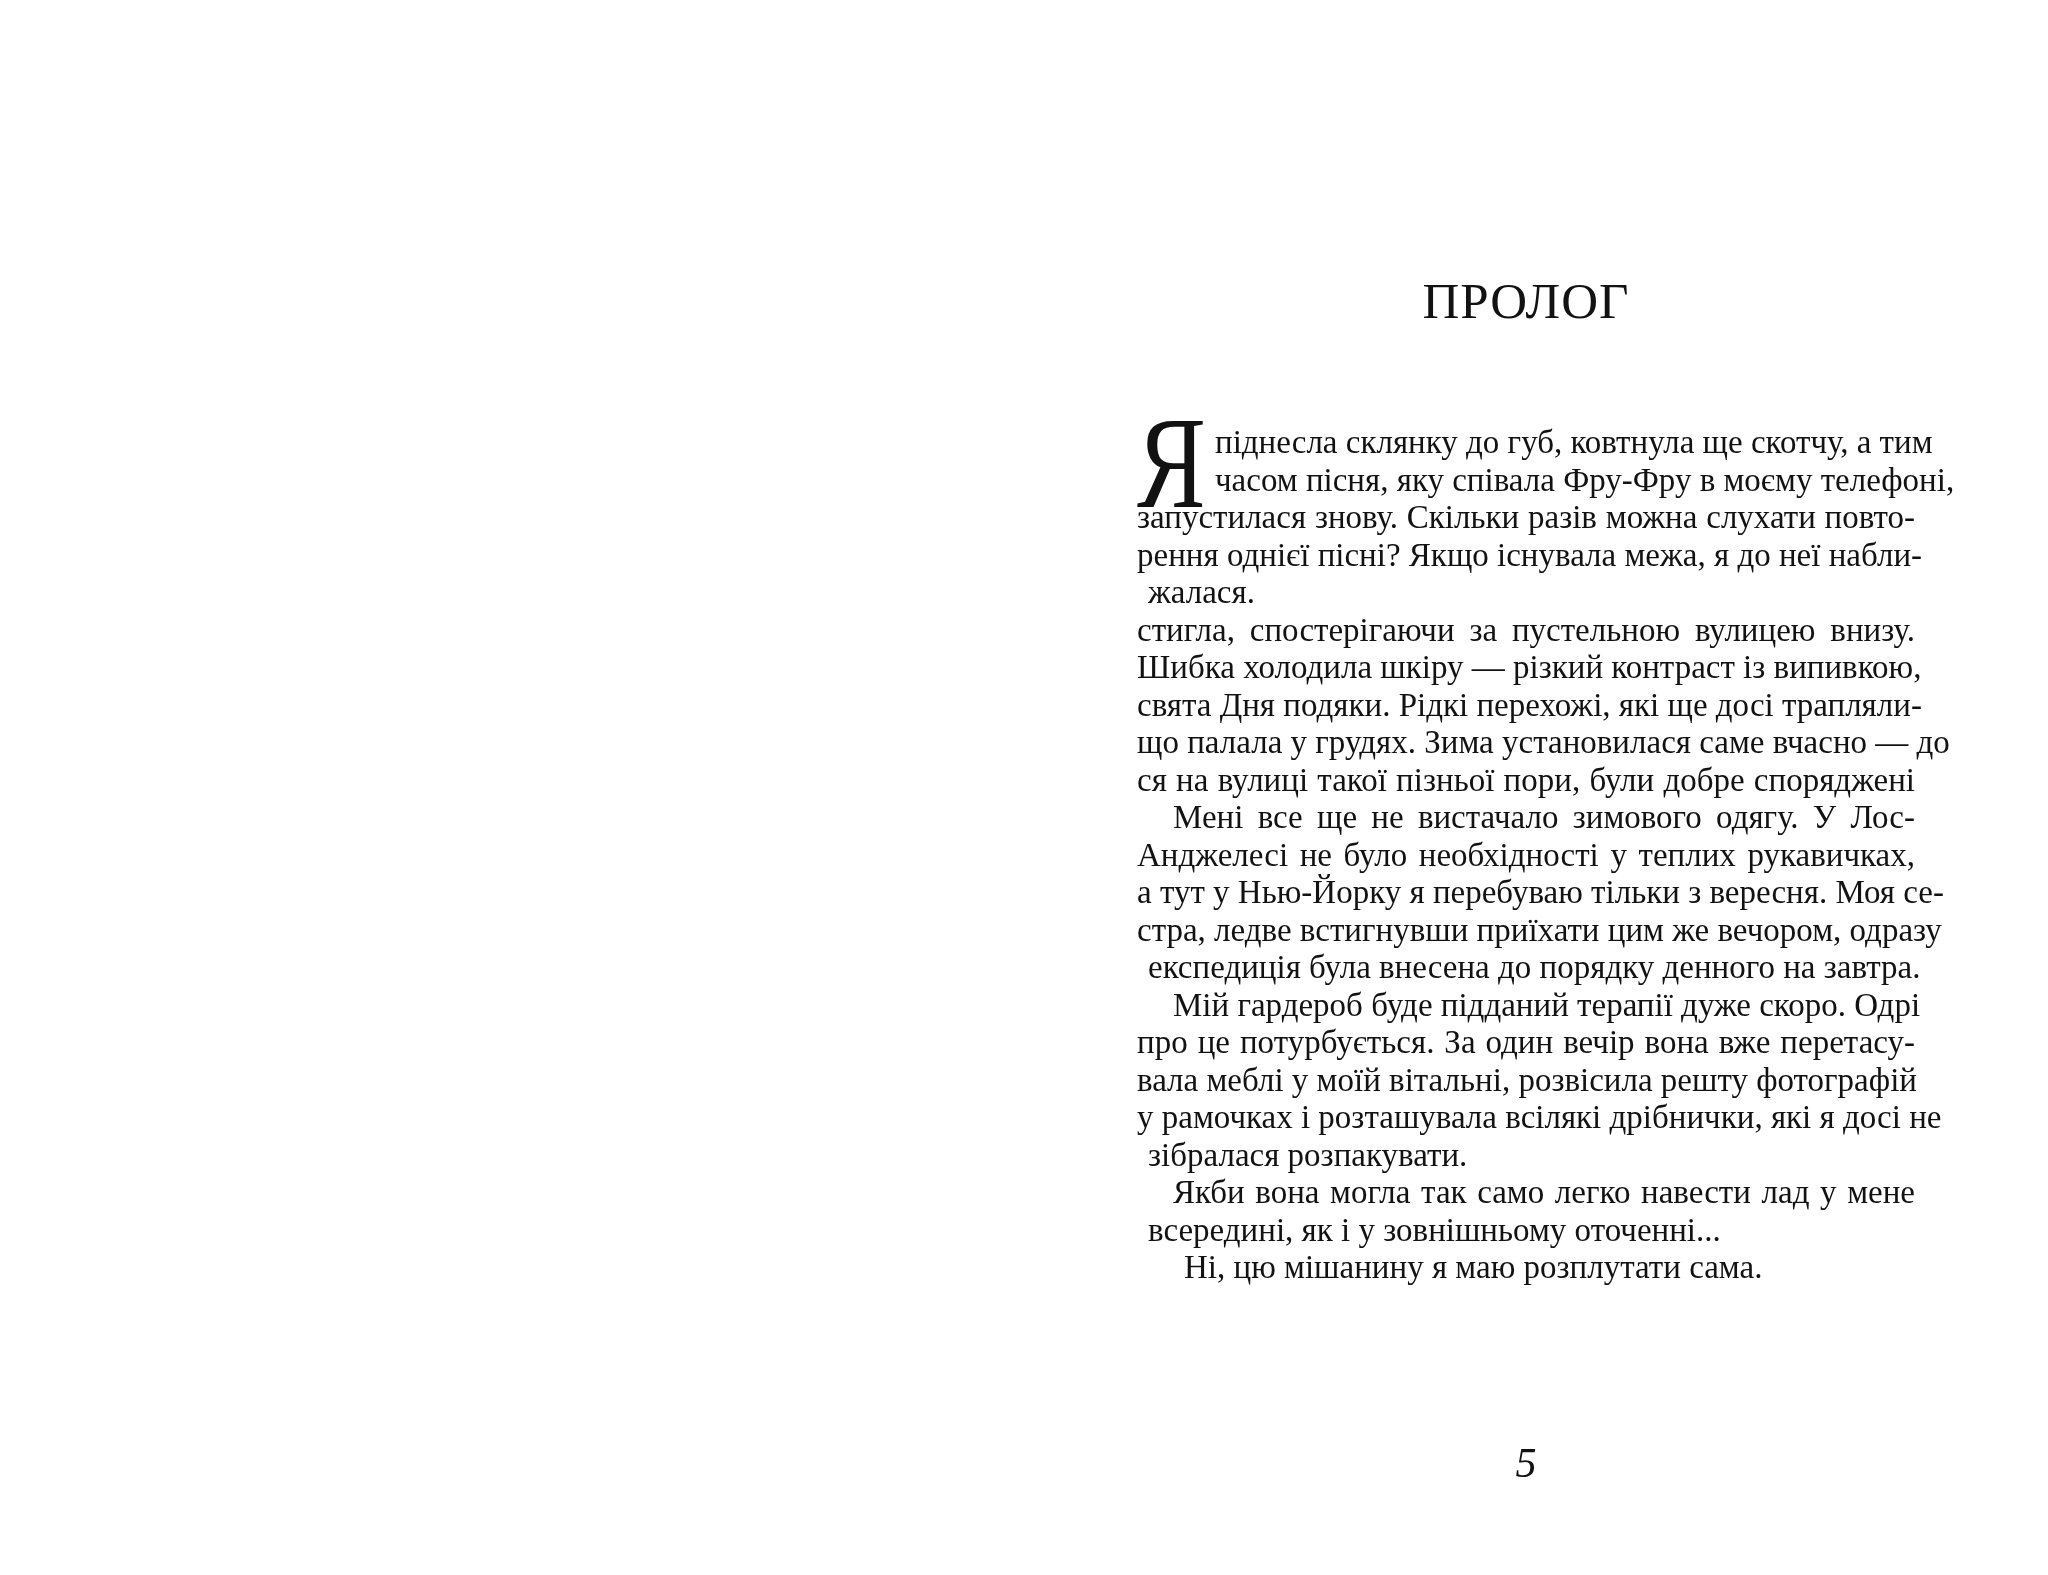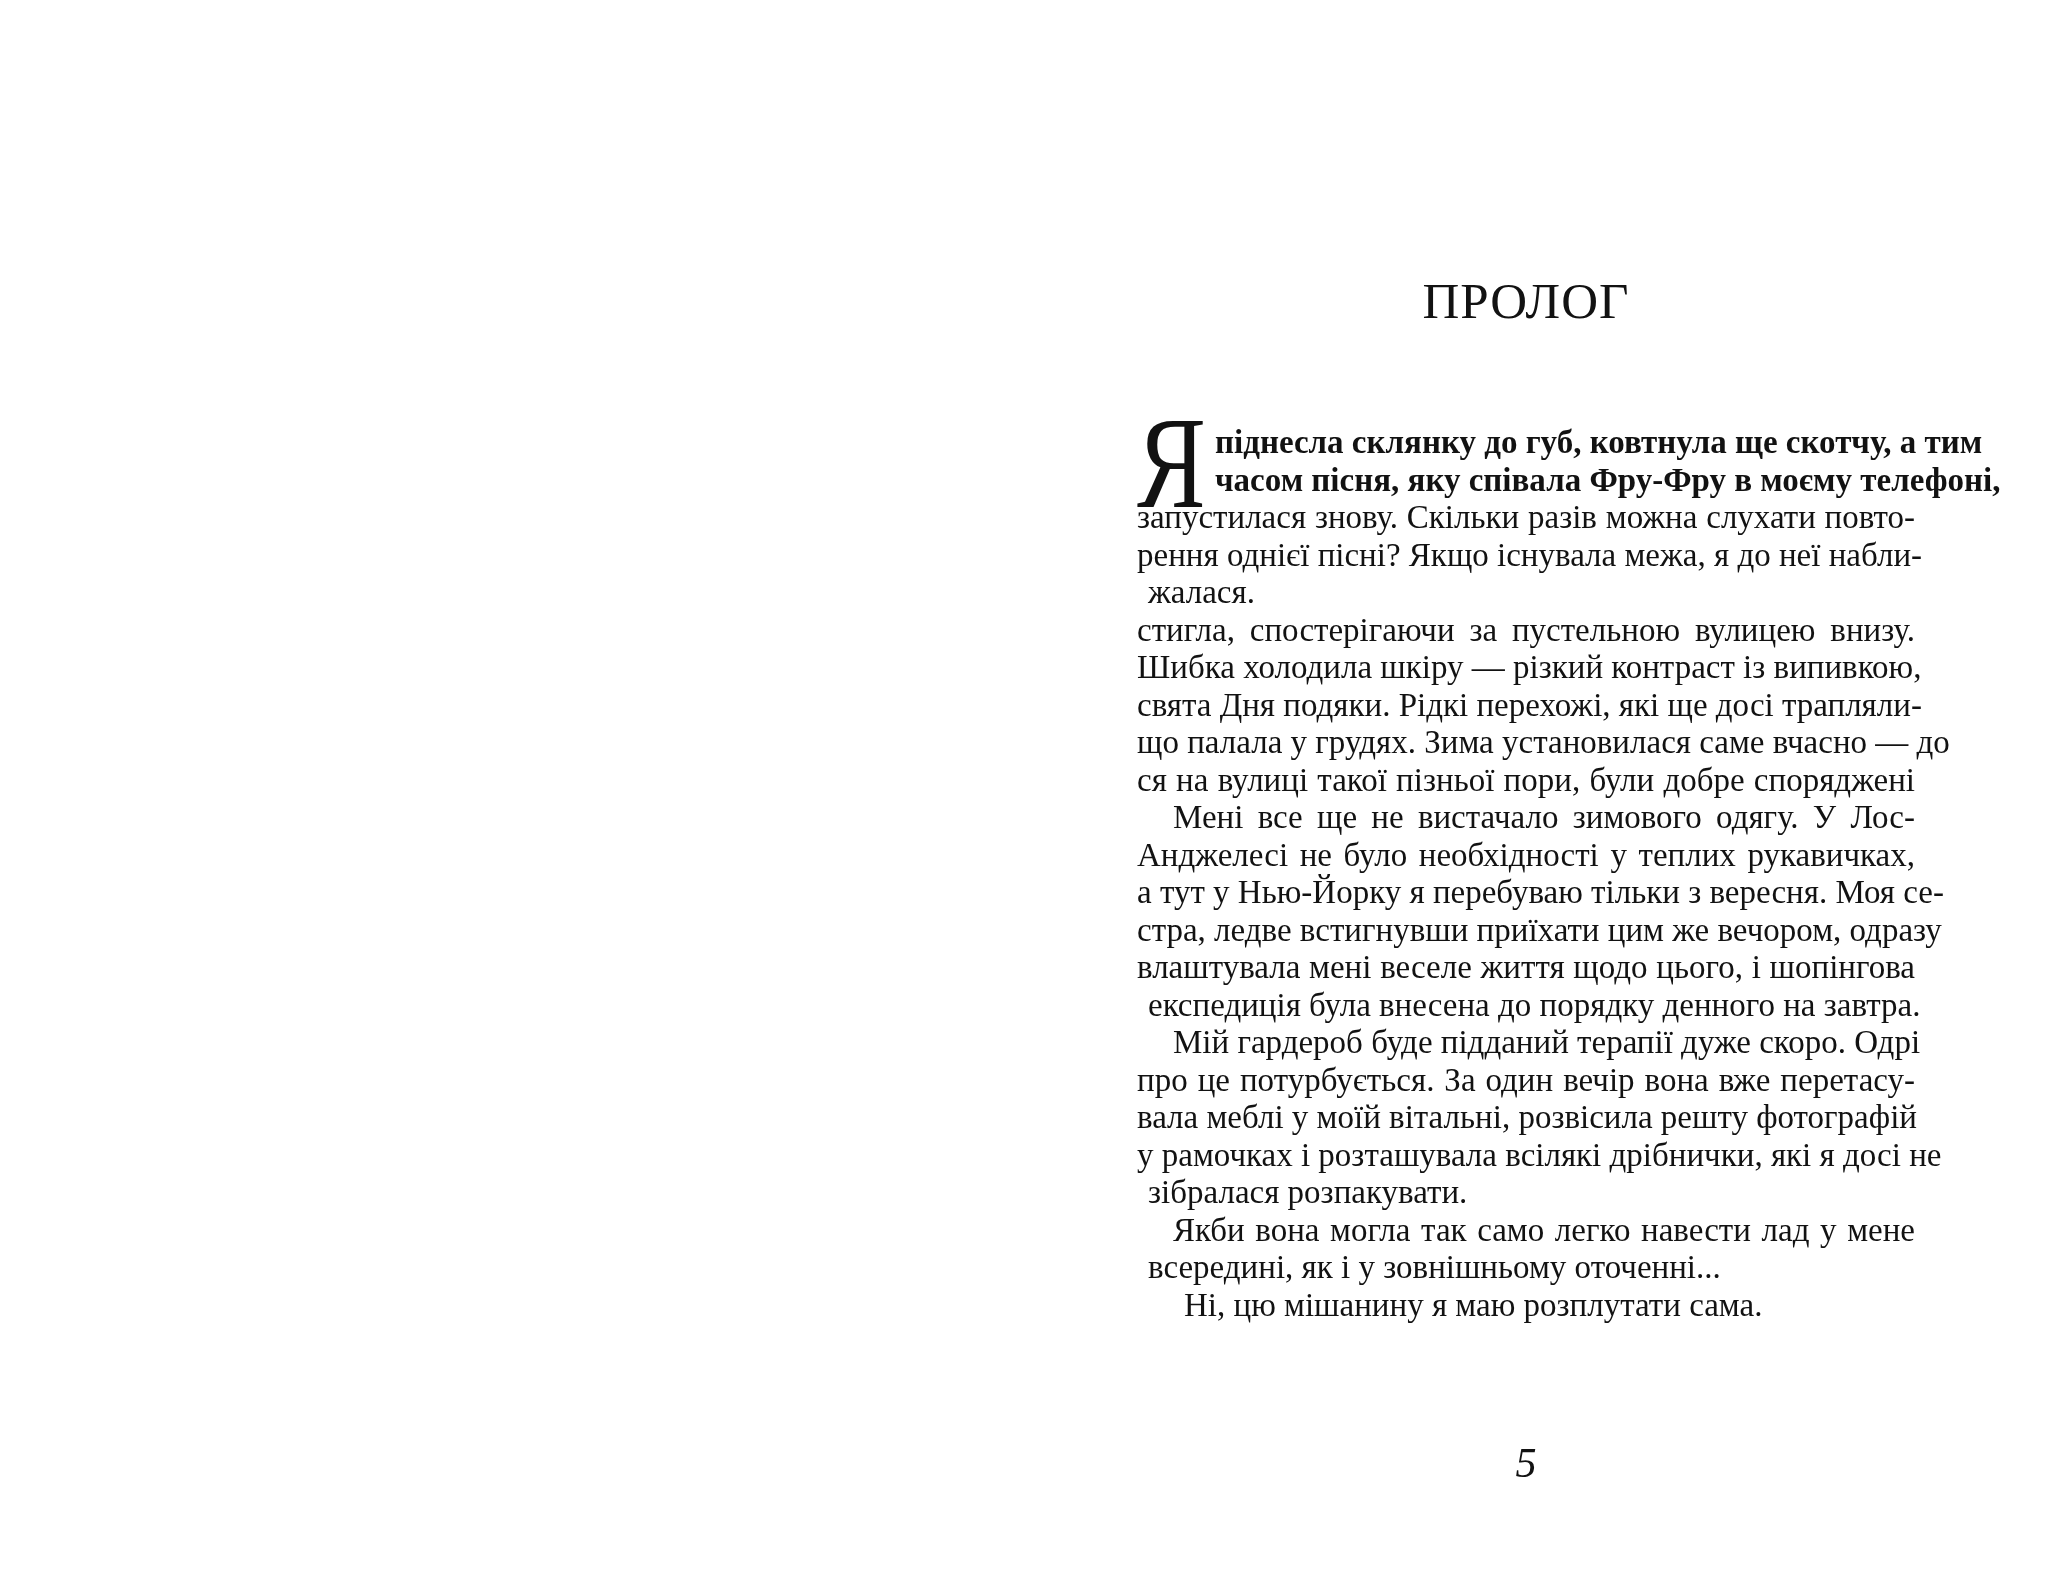--- a/index.html
+++ b/index.html
@@ -62,21 +62,20 @@
   .line.last {
     text-align: left;
     text-align-last: left;
     margin-left: 11px;
   }
   .line.indent {
     text-indent: 36px;
   }
   .line.dc-indent {
     margin-left: 78px;
-    font-weight: bold;
   }
   .drop-cap {
     position: absolute;
     left: 0;
     top: -27px;
     font-size: 132px;
     line-height: 1;
     transform: scaleX(0.78);
     transform-origin: 0 0;
     color: #121212;
@@ -114,21 +113,20 @@
           <div class="line">Шибка холодила шкіру — різкий контраст із випивкою,</div>
           <div class="line">свята Дня подяки. Рідкі перехожі, які ще досі трапляли-</div>
           <div class="line">що палала у грудях. Зима установилася саме вчасно — до</div>
           <div class="line">ся на вулиці такої пізньої пори, були добре споряджені</div>
         </div>
         <div class="paragraph">
           <div class="line indent">Мені все ще не вистачало зимового одягу. У Лос-</div>
           <div class="line">Анджелесі не було необхідності у теплих рукавичках,</div>
           <div class="line">а тут у Нью-Йорку я перебуваю тільки з вересня. Моя се-</div>
           <div class="line">стра, ледве встигнувши приїхати цим же вечором, одразу</div>
-          <div class="line">влаштувала мені веселе життя щодо цього, і шопінгова</div>
           <div class="line last">експедиція була внесена до порядку денного на завтра.</div>
         </div>
         <div class="paragraph">
           <div class="line indent">Мій гардероб буде підданий терапії дуже скоро. Одрі</div>
           <div class="line">про це потурбується. За один вечір вона вже перетасу-</div>
           <div class="line">вала меблі у моїй вітальні, розвісила решту фотографій</div>
           <div class="line">у рамочках і розташувала всілякі дрібнички, які я досі не</div>
           <div class="line last">зібралася розпакувати.</div>
         </div>
         <div class="paragraph">

